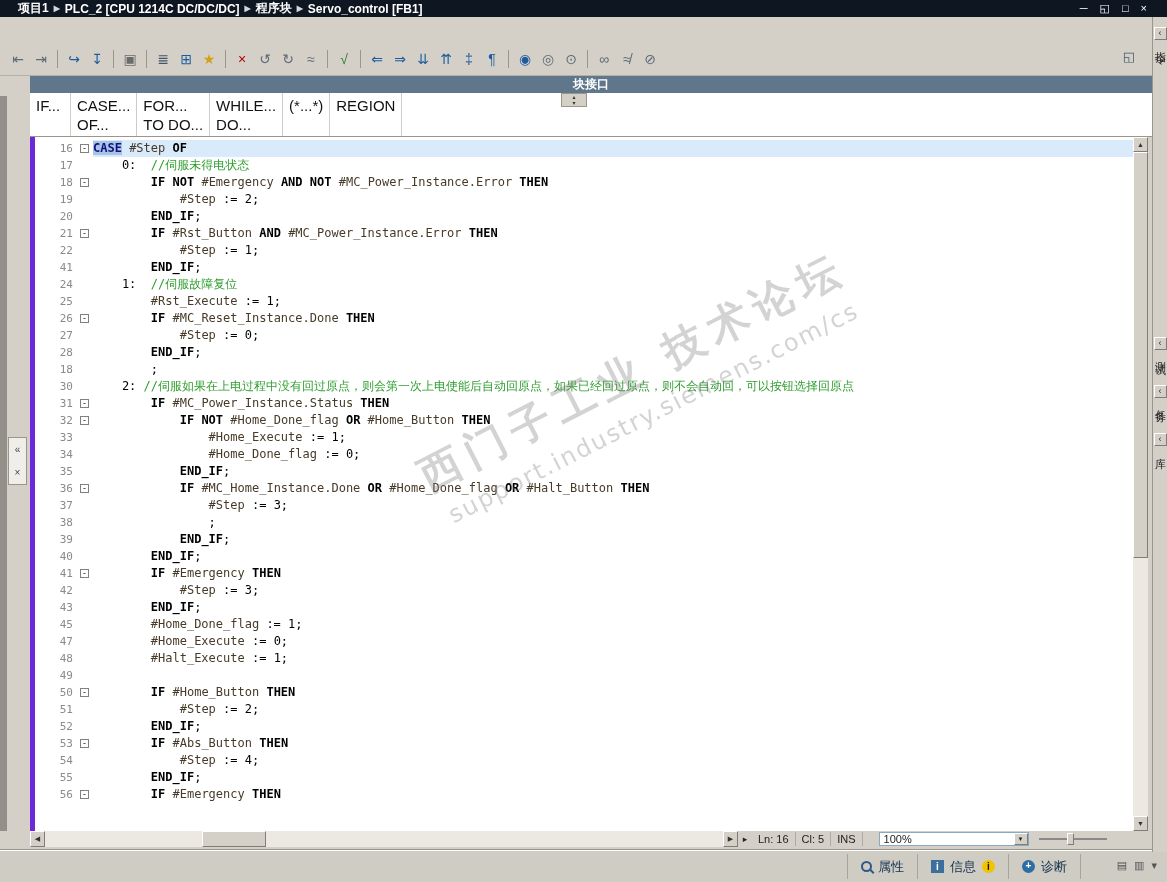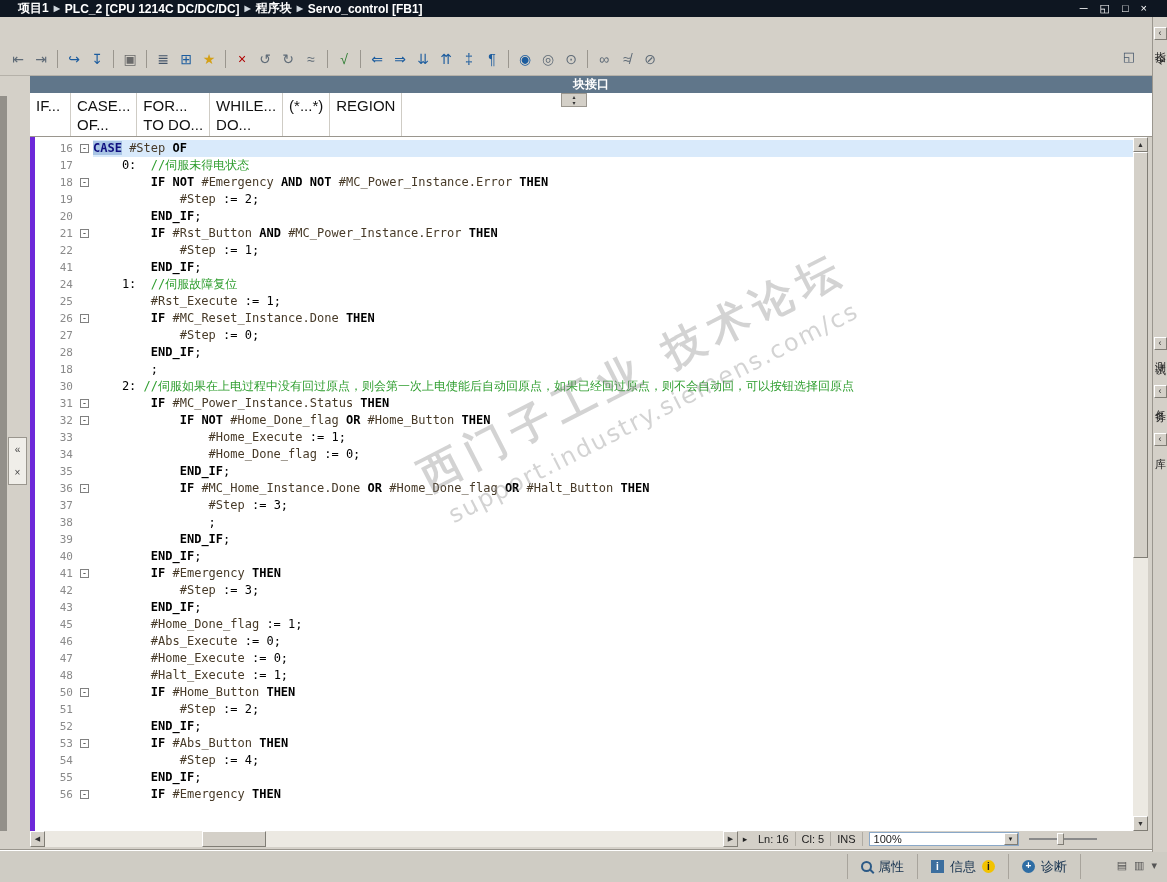--- a/index.html
+++ b/index.html
@@ -66,21 +66,21 @@
   .vthumb{position:absolute;left:0;top:15px;width:15px;height:406px}
   .hscroll{position:absolute;top:831px;left:30px;width:708px;height:16px;background:#ece9e2}
   .hthumb{position:absolute;left:172px;top:0;width:64px;height:16px}
 
   
   .statrow{position:absolute;top:831px;left:738px;width:395px;height:16px;background:#d4d0c8;
            display:flex;align-items:center;font-size:11px;color:#222;box-sizing:border-box}
   .stat-exp{width:14px;text-align:center;font-size:9px}
   .stat-cell{padding:0 6px;border-right:1px solid #b0aca4;height:14px;line-height:14px;white-space:nowrap}
   .zoom{display:flex;align-items:center;height:14px;background:#fff;border:1px solid #8aa8c8;width:150px;
-        margin-left:6px;box-sizing:border-box}
+        margin-left:16px;box-sizing:border-box}
   .zoomtxt{flex:1;padding-left:4px;font-size:11px}
   .zoombtn{width:14px;height:12px;display:flex;align-items:center;justify-content:center;font-size:6px}
   .slider{position:relative;width:72px;height:16px;margin-left:8px}
   .strack{position:absolute;left:2px;right:2px;top:7px;height:2px;background:#8a8a8a}
   .stick{position:absolute;left:50%;top:4px;width:1px;height:8px;background:#8a8a8a}
   .sthumb{position:absolute;left:30px;top:2px;width:7px;height:12px}
 
   
   .bottombar{position:absolute;top:849px;left:0;width:1167px;height:33px;background:#cfccc4;
              border-top:1px solid #9a968e;box-shadow:inset 0 1px 0 #fff;box-sizing:border-box}
@@ -209,23 +209,23 @@
       <div class="cl"><span class="ln">35</span><span class="fold"></span><span class="code"><span class="sg-pl">            </span><span class="sg-kw">END_IF</span><span class="sg-pl">;</span></span></div>
       <div class="cl"><span class="ln">36</span><span class="fold"><span class="fbox">-</span></span><span class="code"><span class="sg-pl">            </span><span class="sg-kw">IF</span><span class="sg-pl"> </span><span class="sg-var">#MC_Home_Instance.Done</span><span class="sg-pl"> </span><span class="sg-kw">OR</span><span class="sg-pl"> </span><span class="sg-var">#Home_Done_flag</span><span class="sg-pl"> </span><span class="sg-kw">OR</span><span class="sg-pl"> </span><span class="sg-var">#Halt_Button</span><span class="sg-pl"> </span><span class="sg-kw">THEN</span></span></div>
       <div class="cl"><span class="ln">37</span><span class="fold"></span><span class="code"><span class="sg-pl">                </span><span class="sg-var">#Step</span><span class="sg-pl"> := </span><span class="sg-num">3</span><span class="sg-pl">;</span></span></div>
       <div class="cl"><span class="ln">38</span><span class="fold"></span><span class="code"><span class="sg-pl">                ;</span></span></div>
       <div class="cl"><span class="ln">39</span><span class="fold"></span><span class="code"><span class="sg-pl">            </span><span class="sg-kw">END_IF</span><span class="sg-pl">;</span></span></div>
       <div class="cl"><span class="ln">40</span><span class="fold"></span><span class="code"><span class="sg-pl">        </span><span class="sg-kw">END_IF</span><span class="sg-pl">;</span></span></div>
       <div class="cl"><span class="ln">41</span><span class="fold"><span class="fbox">-</span></span><span class="code"><span class="sg-pl">        </span><span class="sg-kw">IF</span><span class="sg-pl"> </span><span class="sg-var">#Emergency</span><span class="sg-pl"> </span><span class="sg-kw">THEN</span></span></div>
       <div class="cl"><span class="ln">42</span><span class="fold"></span><span class="code"><span class="sg-pl">            </span><span class="sg-var">#Step</span><span class="sg-pl"> := </span><span class="sg-num">3</span><span class="sg-pl">;</span></span></div>
       <div class="cl"><span class="ln">43</span><span class="fold"></span><span class="code"><span class="sg-pl">        </span><span class="sg-kw">END_IF</span><span class="sg-pl">;</span></span></div>
       <div class="cl"><span class="ln">45</span><span class="fold"></span><span class="code"><span class="sg-pl">        </span><span class="sg-var">#Home_Done_flag</span><span class="sg-pl"> := </span><span class="sg-num">1</span><span class="sg-pl">;</span></span></div>
-      <div class="cl"><span class="ln">46</span><span class="fold"></span><span class="code"><span class="sg-pl">        </span><span class="sg-var">#Abs_Execute</span><span class="sg-pl"> := </span><span class="sg-num">0</span><span class="sg-pl">;</span></span></div>
       <div class="cl"><span class="ln">47</span><span class="fold"></span><span class="code"><span class="sg-pl">        </span><span class="sg-var">#Home_Execute</span><span class="sg-pl"> := </span><span class="sg-num">0</span><span class="sg-pl">;</span></span></div>
       <div class="cl"><span class="ln">48</span><span class="fold"></span><span class="code"><span class="sg-pl">        </span><span class="sg-var">#Halt_Execute</span><span class="sg-pl"> := </span><span class="sg-num">1</span><span class="sg-pl">;</span></span></div>
+      <div class="cl"><span class="ln">49</span><span class="fold"></span><span class="code"></span></div>
       <div class="cl"><span class="ln">50</span><span class="fold"><span class="fbox">-</span></span><span class="code"><span class="sg-pl">        </span><span class="sg-kw">IF</span><span class="sg-pl"> </span><span class="sg-var">#Home_Button</span><span class="sg-pl"> </span><span class="sg-kw">THEN</span></span></div>
       <div class="cl"><span class="ln">51</span><span class="fold"></span><span class="code"><span class="sg-pl">            </span><span class="sg-var">#Step</span><span class="sg-pl"> := </span><span class="sg-num">2</span><span class="sg-pl">;</span></span></div>
       <div class="cl"><span class="ln">52</span><span class="fold"></span><span class="code"><span class="sg-pl">        </span><span class="sg-kw">END_IF</span><span class="sg-pl">;</span></span></div>
       <div class="cl"><span class="ln">53</span><span class="fold"><span class="fbox">-</span></span><span class="code"><span class="sg-pl">        </span><span class="sg-kw">IF</span><span class="sg-pl"> </span><span class="sg-var">#Abs_Button</span><span class="sg-pl"> </span><span class="sg-kw">THEN</span></span></div>
       <div class="cl"><span class="ln">54</span><span class="fold"></span><span class="code"><span class="sg-pl">            </span><span class="sg-var">#Step</span><span class="sg-pl"> := </span><span class="sg-num">4</span><span class="sg-pl">;</span></span></div>
       <div class="cl"><span class="ln">55</span><span class="fold"></span><span class="code"><span class="sg-pl">        </span><span class="sg-kw">END_IF</span><span class="sg-pl">;</span></span></div>
       <div class="cl"><span class="ln">56</span><span class="fold"><span class="fbox">-</span></span><span class="code"><span class="sg-pl">        </span><span class="sg-kw">IF</span><span class="sg-pl"> </span><span class="sg-var">#Emergency</span><span class="sg-pl"> </span><span class="sg-kw">THEN</span></span></div>
     </div>
   <div class="watermark">
     <div class="wm1">西门子工业 技术论坛</div>

